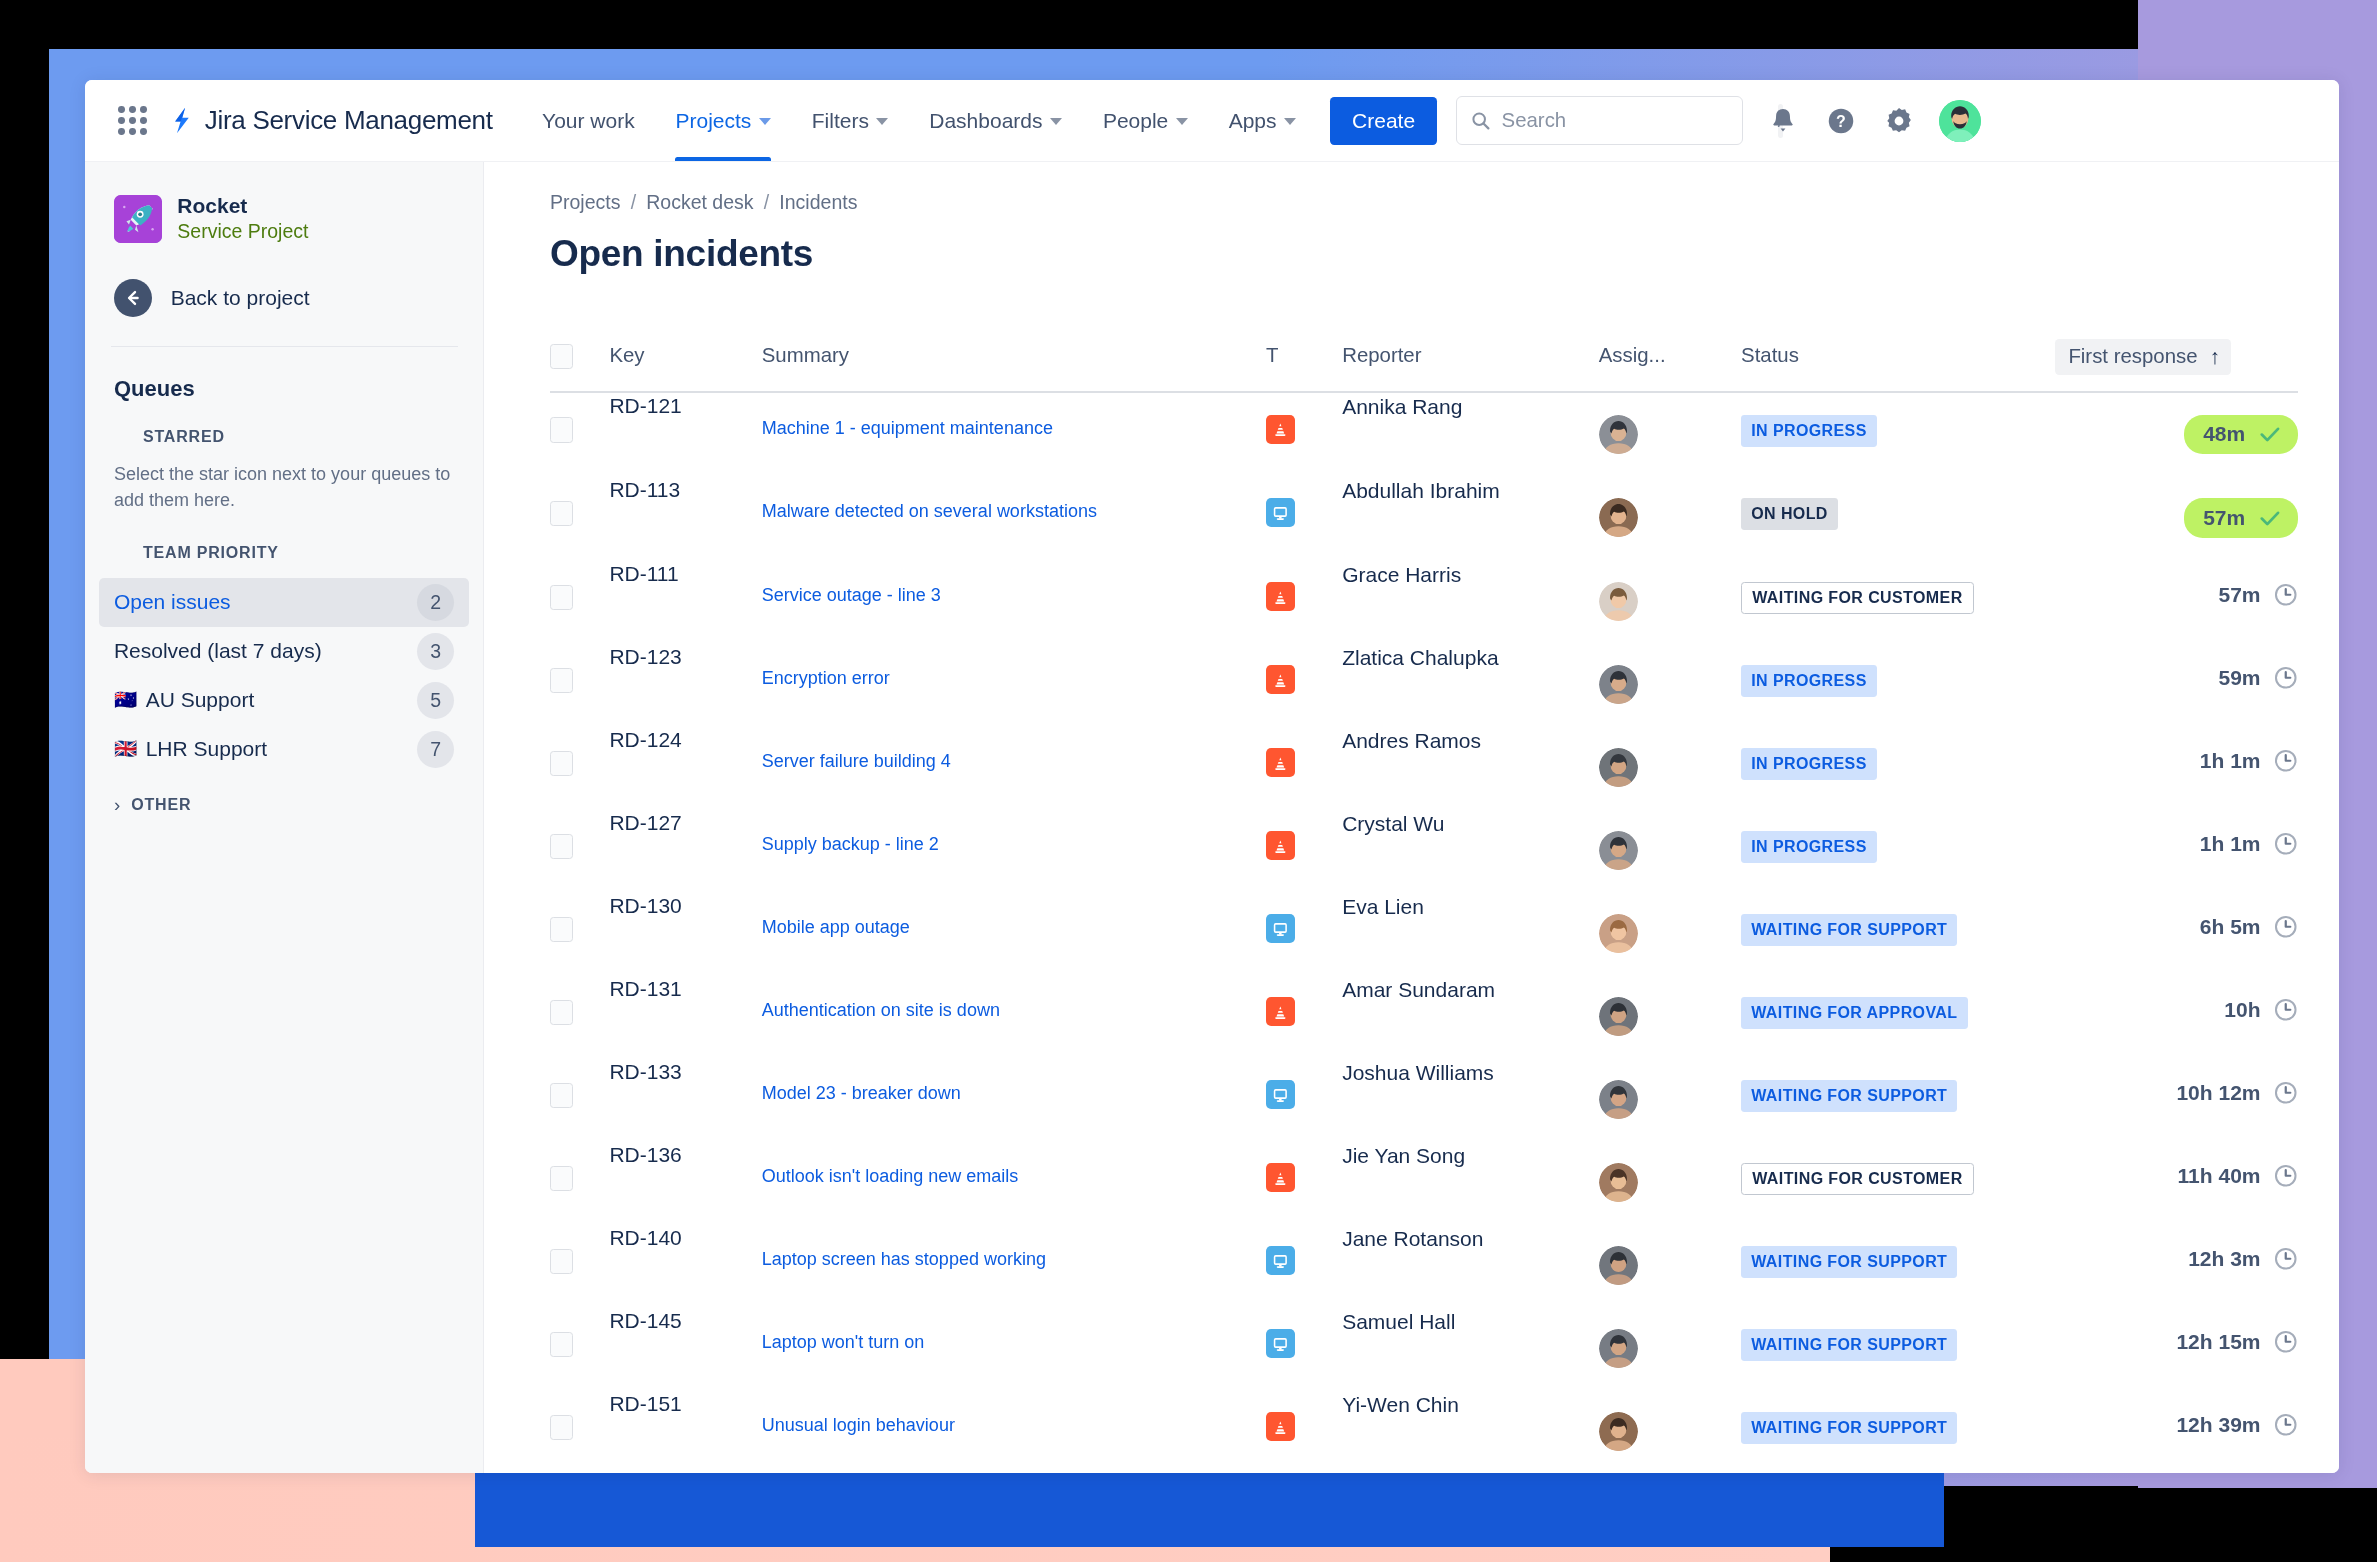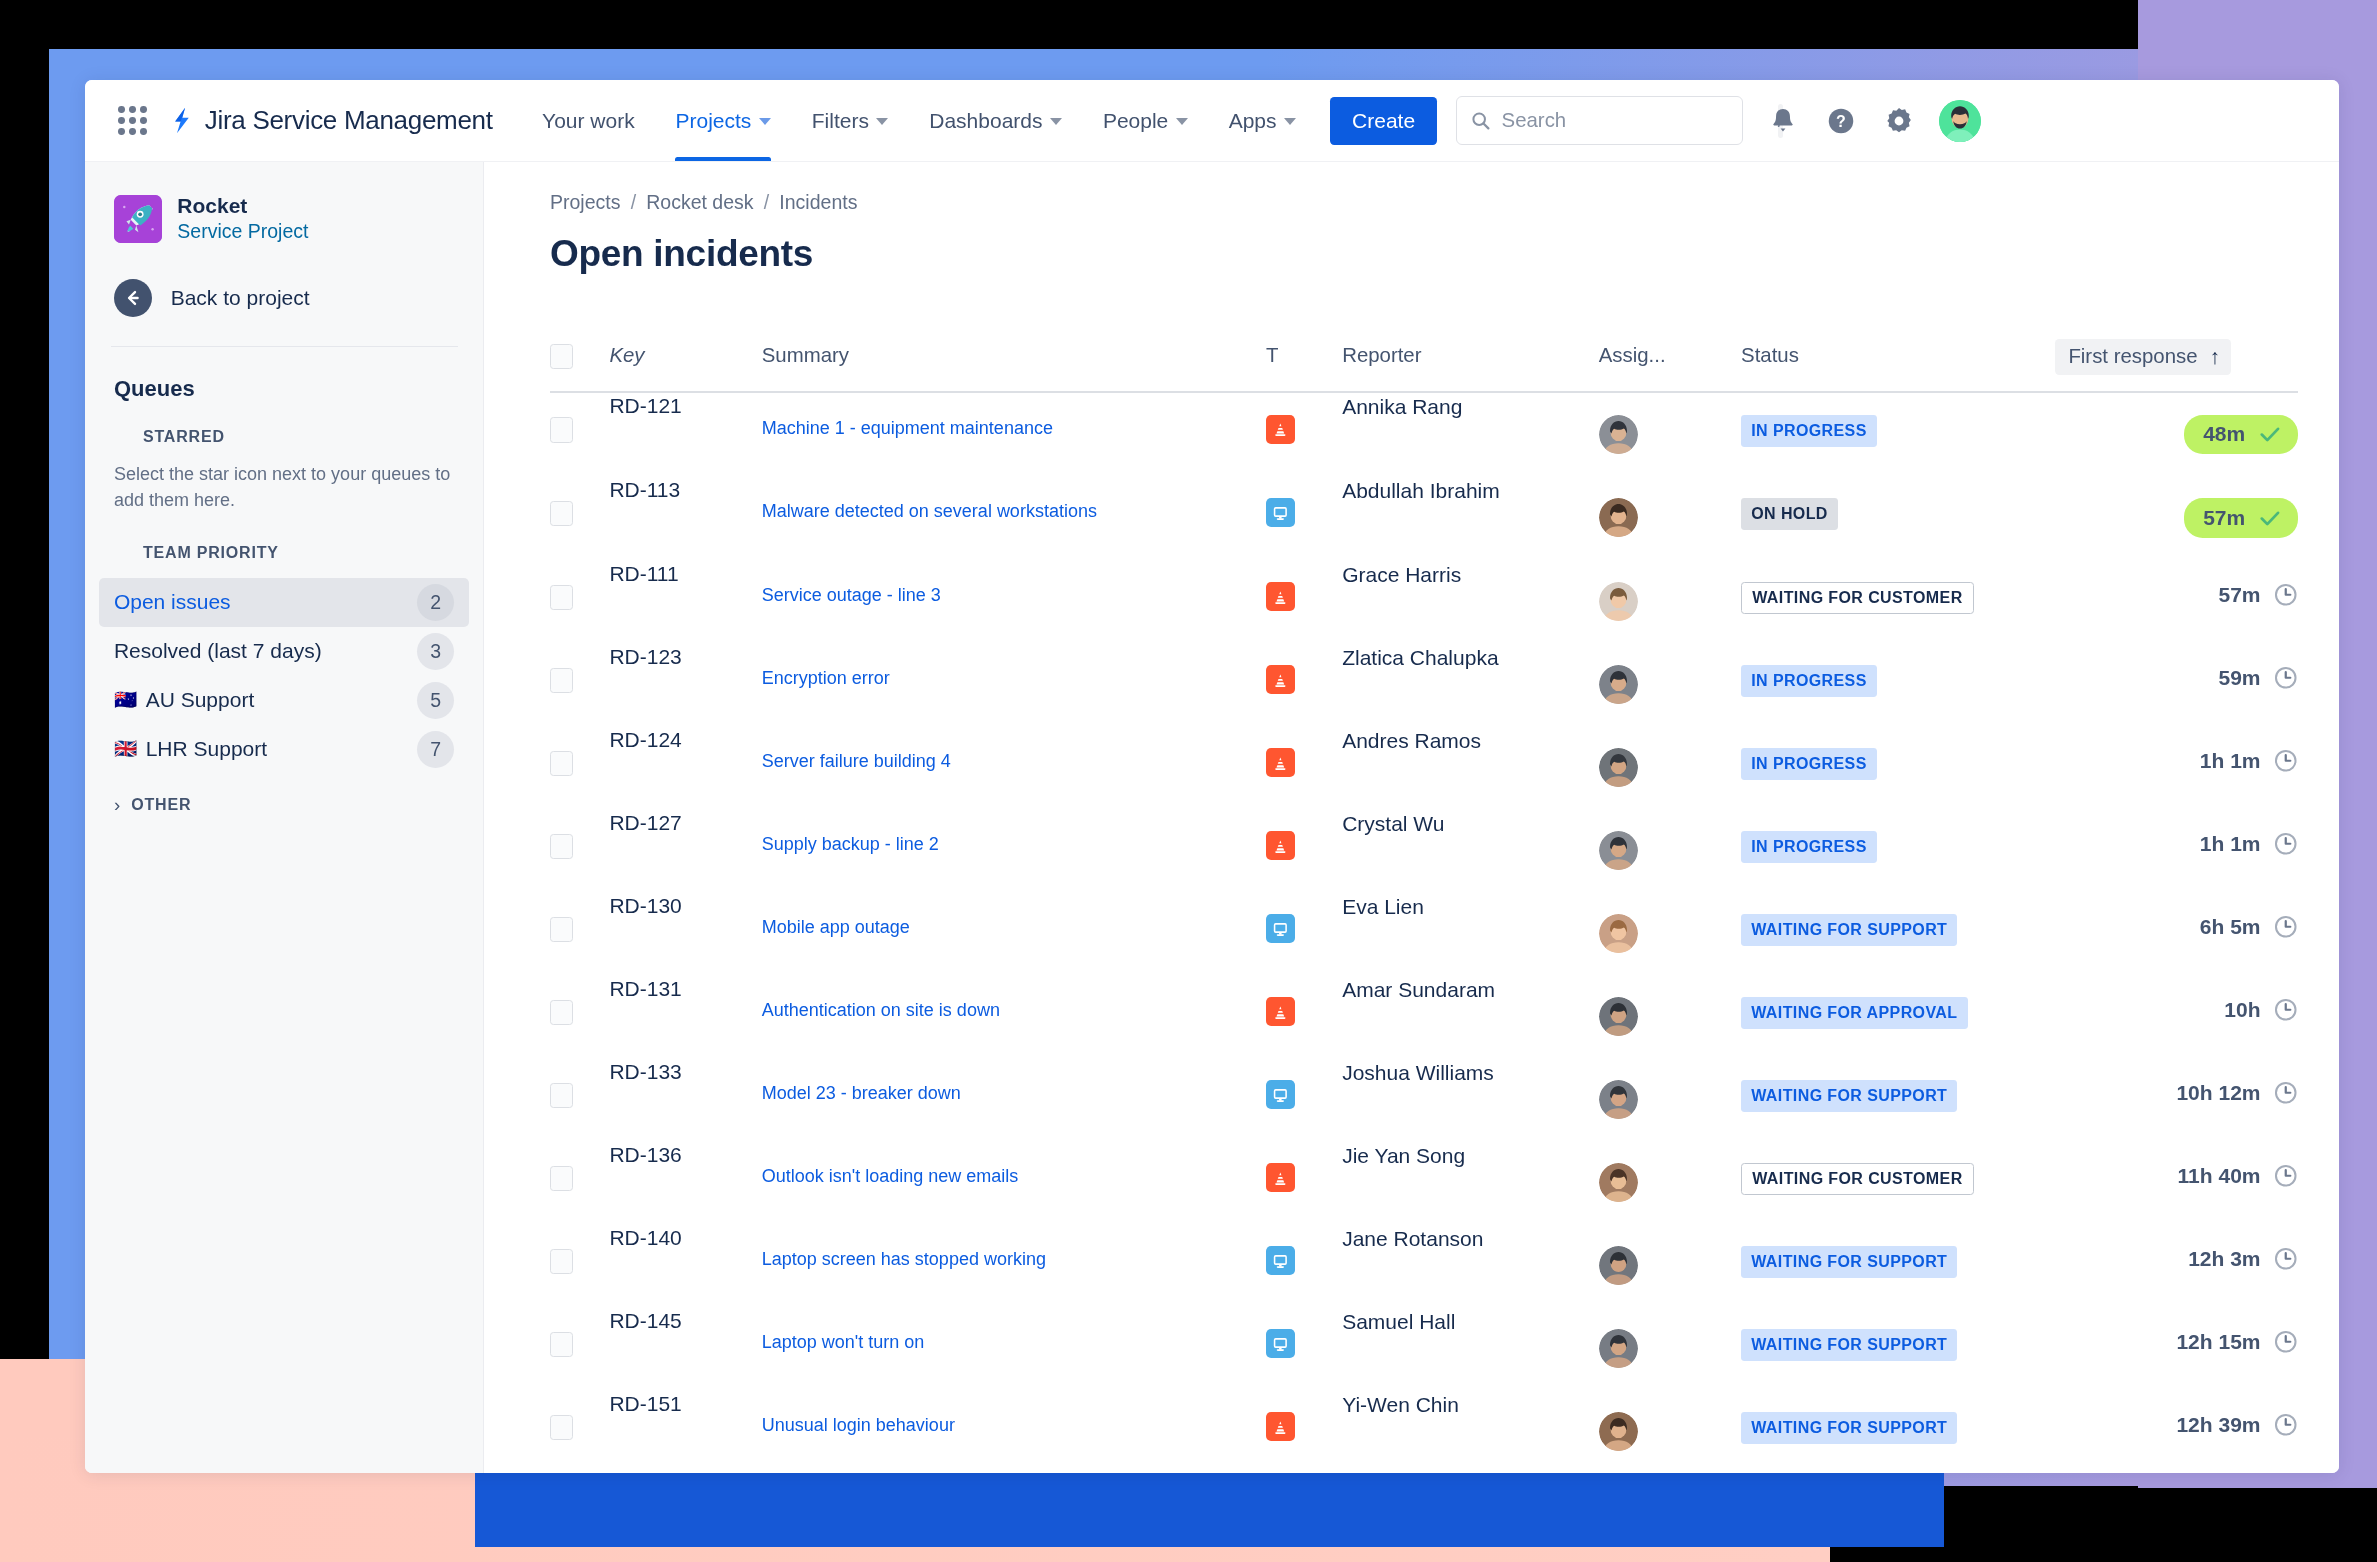--- a/index.html
+++ b/index.html
@@ -114,21 +114,21 @@
   .sidebar {
     width: 399px; flex: none; background: #f7f8f9;
     border-right: 0.8px solid #ebecf0; padding: 31px 0 0 0;
   }
   .proj-head { display:flex; align-items:center; gap: 15.3px; padding: 0 29px; margin-bottom: 34px; }
   .proj-avatar {
     width: 48px; height: 48px; border-radius: 6.8px; flex:none;
     background: linear-gradient(145deg,#a742d8,#8b3fd0); position:relative; overflow:hidden;
   }
   .proj-name { font-size: 21px; font-weight: 700; color: #172b4d; line-height: 1.25; }
-  .proj-sub { font-size: 19.5px; color: #0369a1; line-height: 1.3; }
+  .proj-sub { font-size: 19.5px; color: #4d7c0f; line-height: 1.3; }
 
   .back-row { display:flex; align-items:center; gap: 18.7px; padding: 0 29px; margin-bottom: 29px; cursor:pointer; }
   .back-circle {
     width: 38px; height: 38px; border-radius:50%; background:#42526e; flex:none;
     display:flex; align-items:center; justify-content:center;
   }
   .back-label { font-size: 21px; color: #172b4d; }
 
   .sb-divider { height: 1.7px; background: #e5e7ec; margin: 0 25.5px 29px 25.5px; }
 
@@ -169,21 +169,21 @@
   .crumb-sep { color:#8993a4; }
   .page-title { font-size: 37px; font-weight: 600; color: #172b4d; letter-spacing:-0.3px; margin-bottom: 64px; }
 
   
   table.issues { width: 100%; border-collapse: collapse; table-layout: fixed; }
   table.issues thead th {
     text-align: left; font-size: 20.4px; font-weight: 500; color: #44546f;
     padding: 0 0 18.7px 0; vertical-align: middle; border-bottom: 2.5px solid #dcdfe4;
   }
   th.c-check { width: 53px; }
-  th.c-key { width: 136px; font-style: italic; }
+  th.c-key { width: 136px; }
   th.c-summary { width: 450px; }
   th.c-type { width: 68px; }
   th.c-reporter { width: 229px; }
   th.c-assignee { width: 127px; }
   th.c-status { width: 280px; }
   th.c-first { width: 217px; }
 
   th.c-first .sorthead {
     display:inline-flex; align-items:center; gap: 12px;
     background: #f1f2f4; border-radius: 4.2px; padding: 6px 11px 7.6px 13.6px;

